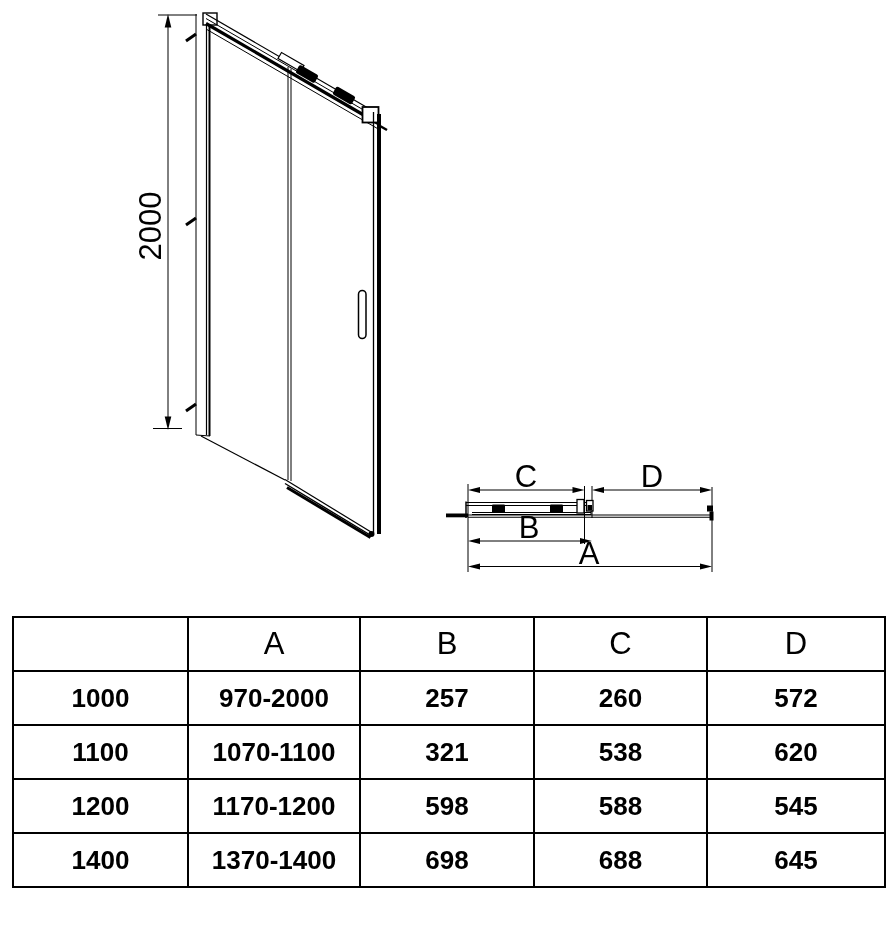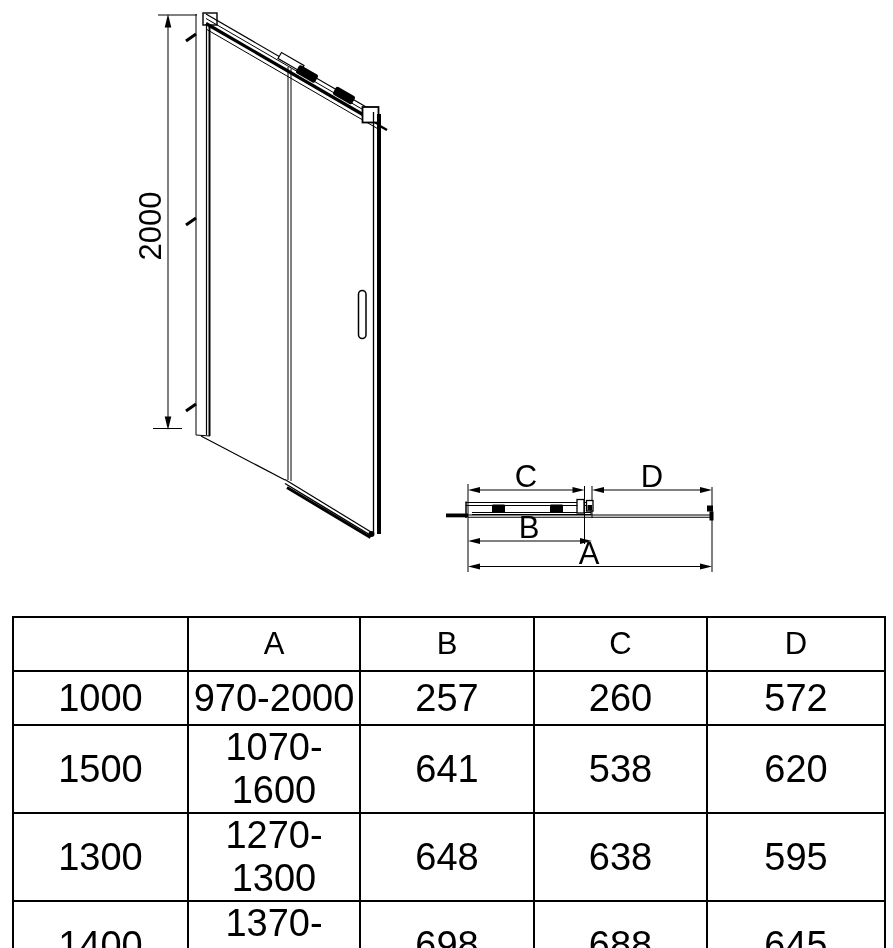--- a/index.html
+++ b/index.html
@@ -38,21 +38,21 @@
     border: 2px solid #000000;
     height: 52px;
     text-align: center;
     vertical-align: middle;
     font-weight: normal;
     color: #000000;
     padding: 0;
     background: #ffffff;
   }
   table.spec th { font-size: 31px; }
-  table.spec td { font-size: 38px; }
+  table.spec td { font-size: 26px; font-weight: bold; }
   col.c1 { width: 175px; }
   col.c2 { width: 172px; }
   col.c3 { width: 174px; }
   col.c4 { width: 173px; }
   col.c5 { width: 178px; }
 </style>
 </head>
 <body>
 
 <div class="stage">
@@ -202,32 +202,32 @@
     </thead>
     <tbody>
       <tr>
         <td>1000</td>
         <td>970-2000</td>
         <td>257</td>
         <td>260</td>
         <td>572</td>
       </tr>
       <tr>
-        <td>1500</td>
-        <td>1070-1600</td>
-        <td>641</td>
+        <td>1100</td>
+        <td>1070-1100</td>
+        <td>321</td>
         <td>538</td>
         <td>620</td>
       </tr>
       <tr>
-        <td>1300</td>
-        <td>1270-1300</td>
-        <td>648</td>
-        <td>638</td>
-        <td>595</td>
+        <td>1200</td>
+        <td>1170-1200</td>
+        <td>598</td>
+        <td>588</td>
+        <td>545</td>
       </tr>
       <tr>
         <td>1400</td>
         <td>1370-1400</td>
         <td>698</td>
         <td>688</td>
         <td>645</td>
       </tr>
     </tbody>
   </table>

